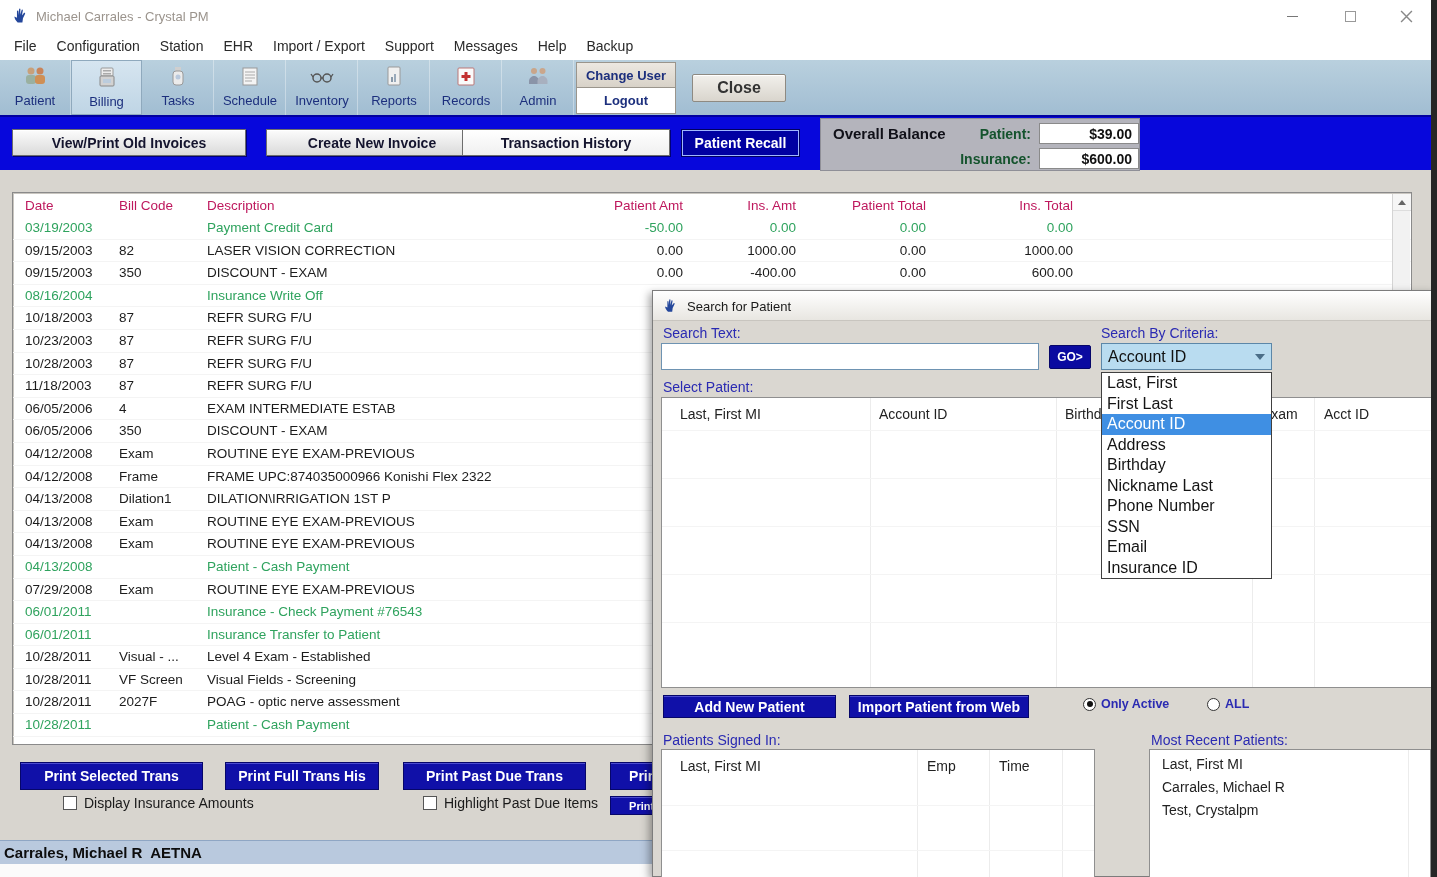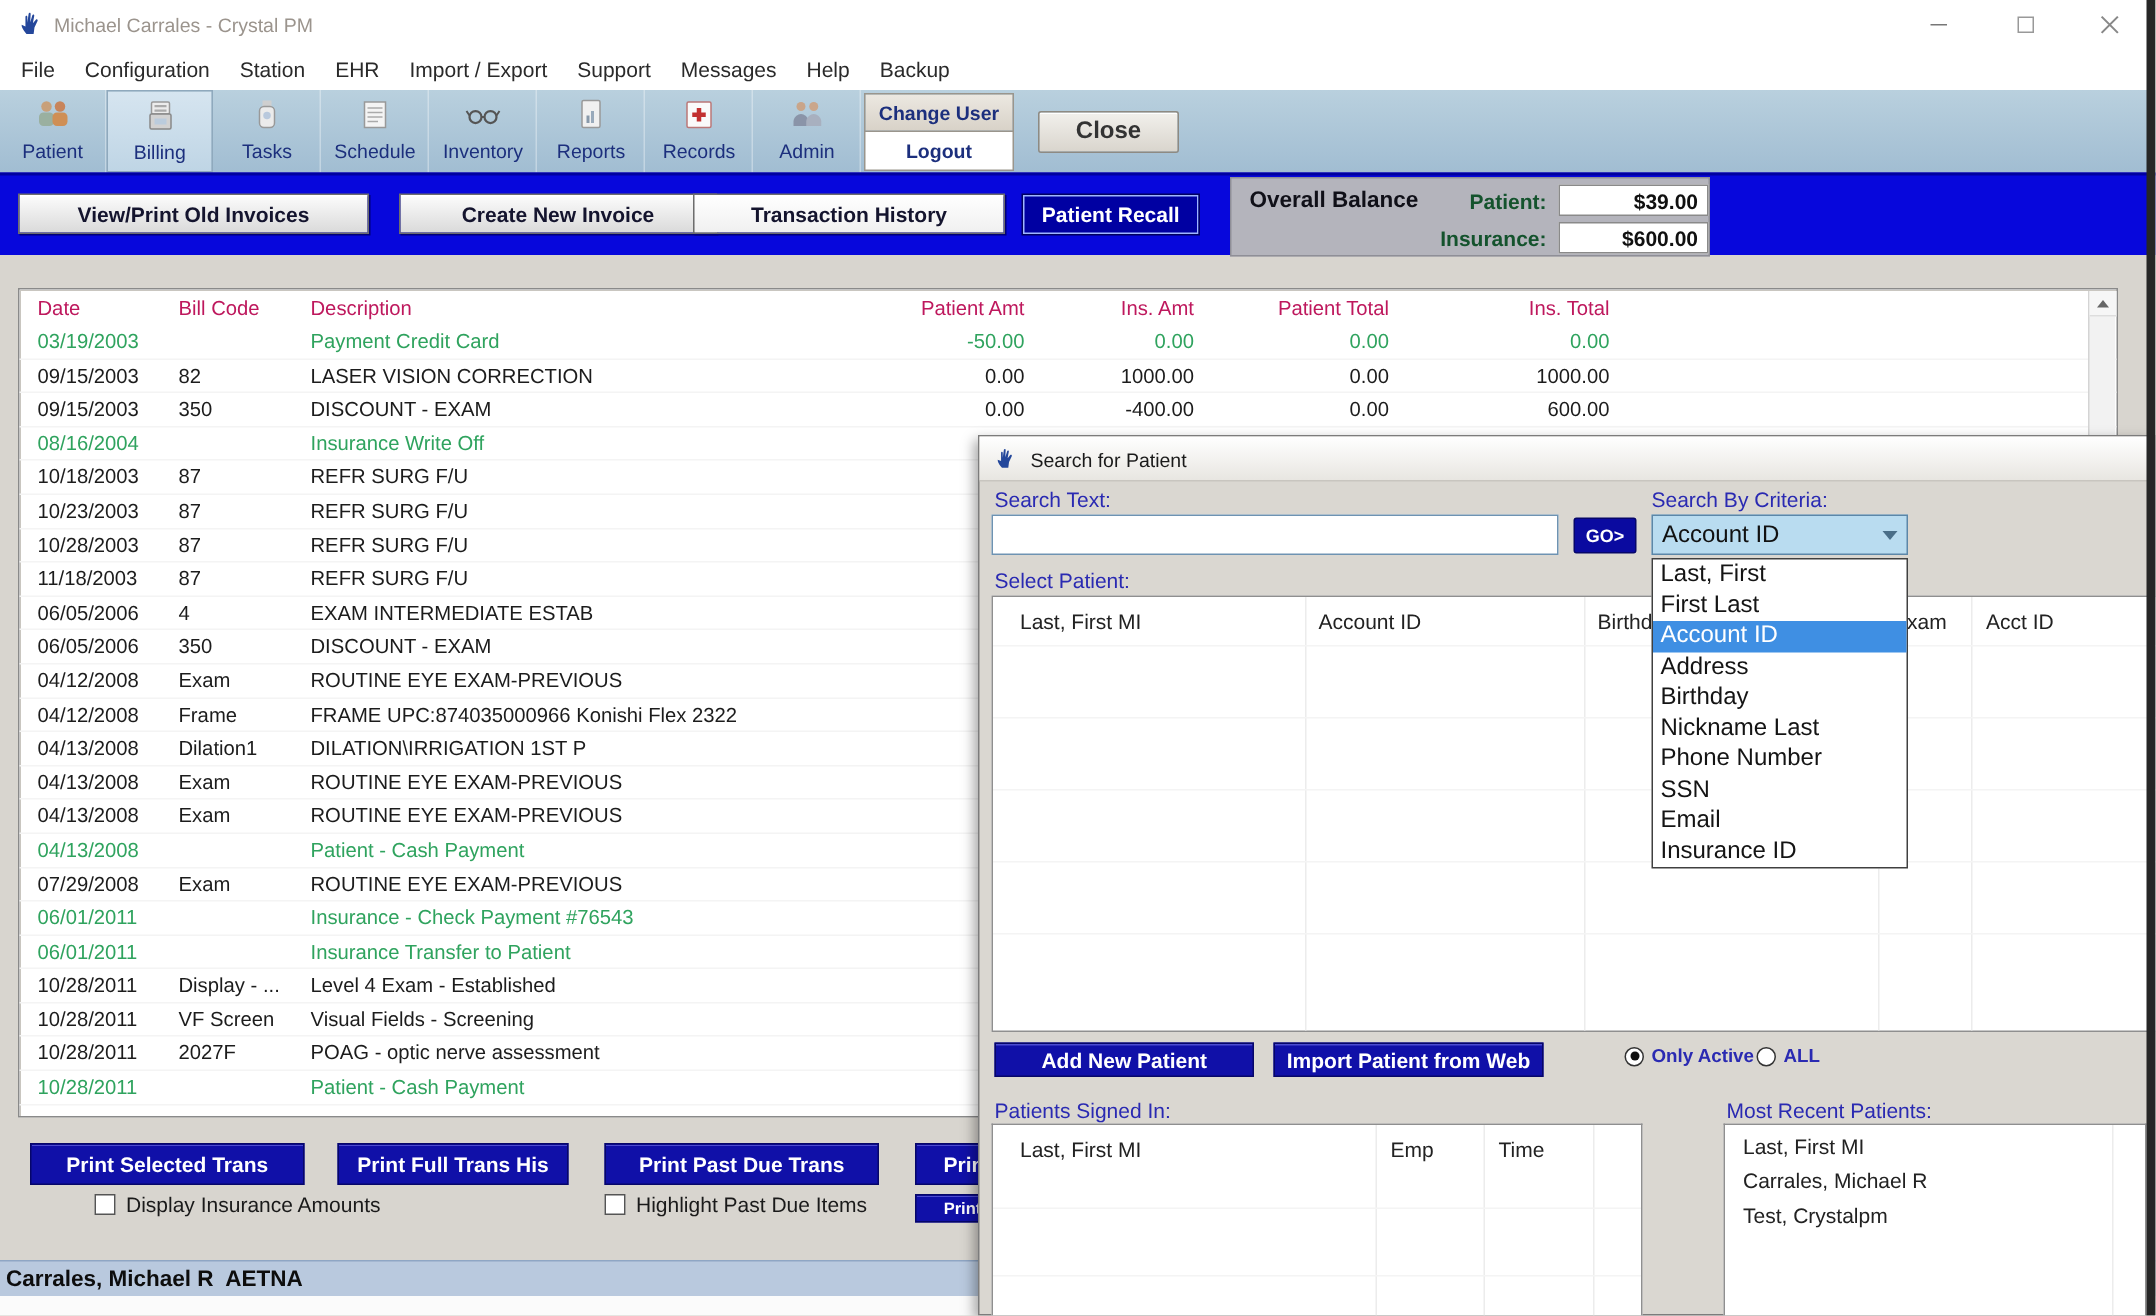--- a/index.html
+++ b/index.html
@@ -61,21 +61,21 @@
   .tri-up { width:0; height:0; border-left:4px solid transparent; border-right:4px solid transparent; border-bottom:5px solid #666; }
 
   
   .navy-btn { position:absolute; background:#1010a8; border:1px solid #06066a; box-shadow:inset 0 1px 0 #4c4cd0; color:#ffffff; font-weight:bold; font-size:14px; display:flex; align-items:center; justify-content:center; }
   .btn-pst  { left:20px;  top:762px; width:183px; height:28px; }
   .btn-pfth { left:225px; top:762px; width:154px; height:28px; }
   .btn-ppdt { left:403px; top:762px; width:183px; height:28px; }
   .btn-prn  { left:610px; top:762px; width:70px;  height:28px; }
   .btn-prnt2{ left:610px; top:796px; width:70px;  height:19px; font-size:11px; }
   .chk-group { position:absolute; display:flex; align-items:center; gap:7px; }
-  .cg1 { left:63px;  top:795px; } .cg2 { left:403px; top:795px; }
+  .cg1 { left:63px;  top:795px; } .cg2 { left:423px; top:795px; }
   .chk-box { width:14px; height:14px; background:#ffffff; border:1px solid #555; }
   .chk-label { font-size:14px; color:#1a1a1a; }
 
   
   .statusbar { position:absolute; left:0; top:840px; width:1437px; height:24px; background:#b9c9de; border-top:1px solid #8fa6c4; font-size:15px; font-weight:bold; color:#0d0d0d; padding:3px 0 0 4px; }
   .below-status { position:absolute; left:0; top:864px; width:1437px; height:13px; background:#fbfbfb; }
 
   
   .dialog { position:absolute; left:652px; top:290px; width:785px; height:587px; background:#dad7d1; border:1px solid #7c7c7c; box-shadow:-3px 3px 8px rgba(0,0,0,.35); z-index:10; }
   .dlg-titlebar { position:absolute; left:0; top:0; width:100%; height:30px; background:linear-gradient(#ffffff,#e8e6e1); border-bottom:1px solid #c8c5bf; }
@@ -93,21 +93,21 @@
   .dd-item { height:20.5px; line-height:20.5px; font-size:16px; color:#141414; padding-left:5px; white-space:nowrap; }
   .dd-item.selected { background:#3f8fe3; color:#ffffff; }
   .list-panel { position:absolute; background:#ffffff; border:1px solid #8f8f8f; }
   .pat-list { left:8px; top:106px; width:777px; height:291px; }
   .pat-col-line { position:absolute; top:0; bottom:0; width:1px; background:#ececec; }
   .row-line { position:absolute; left:0; right:0; height:1px; background:#f4f4f4; }
   .list-hdr { position:absolute; font-size:14px; color:#222; white-space:nowrap; }
   .btn-addnew { left:10px; top:404px; width:173px; height:23px; }
   .btn-import { left:196px; top:404px; width:180px; height:23px; }
   .radio-group { position:absolute; top:406px; display:flex; align-items:center; gap:5px; }
-  .rg-active { left:430px; } .rg-all { left:518px;text-align:right; }
+  .rg-active { left:430px; } .rg-all { left:554px;text-align:right; }
   .radio-circle { width:13px; height:13px; border:1px solid #333; border-radius:50%; background:#fff; display:flex; align-items:center; justify-content:center; }
   .radio-dot { width:6px; height:6px; border-radius:50%; background:#111; }
   .radio-label { font-size:12.5px; font-weight:bold; color:#2a2ab2; }
   .signed-list { left:8px; top:458px; width:434px; height:128px; border-bottom:none; }
   .recent-list { left:496px; top:458px; width:282px; height:128px; border-bottom:none; }
   .recent-row { position:absolute; left:12px; font-size:14px; color:#222; white-space:nowrap; }
 
   .edge-strip { position:absolute; right:0; top:0; width:6px; height:877px; background:#262626; z-index:50; }
 </style>
 </head>
@@ -431,21 +431,21 @@
           <span class="c-date">06/01/2011</span>
           <span class="c-code"></span>
           <span class="c-desc">Insurance Transfer to Patient</span>
           <span class="c-a1"></span>
           <span class="c-a2"></span>
           <span class="c-a3"></span>
           <span class="c-a4"></span>
         </div>
         <div class="tx-row">
           <span class="c-date">10/28/2011</span>
-          <span class="c-code">Display - ...</span>
+          <span class="c-code">Visual - ...</span>
           <span class="c-desc">Level 4 Exam - Established</span>
           <span class="c-a1"></span>
           <span class="c-a2"></span>
           <span class="c-a3"></span>
           <span class="c-a4"></span>
         </div>
         <div class="tx-row">
           <span class="c-date">10/28/2011</span>
           <span class="c-code">VF Screen</span>
           <span class="c-desc">Visual Fields - Screening</span>

